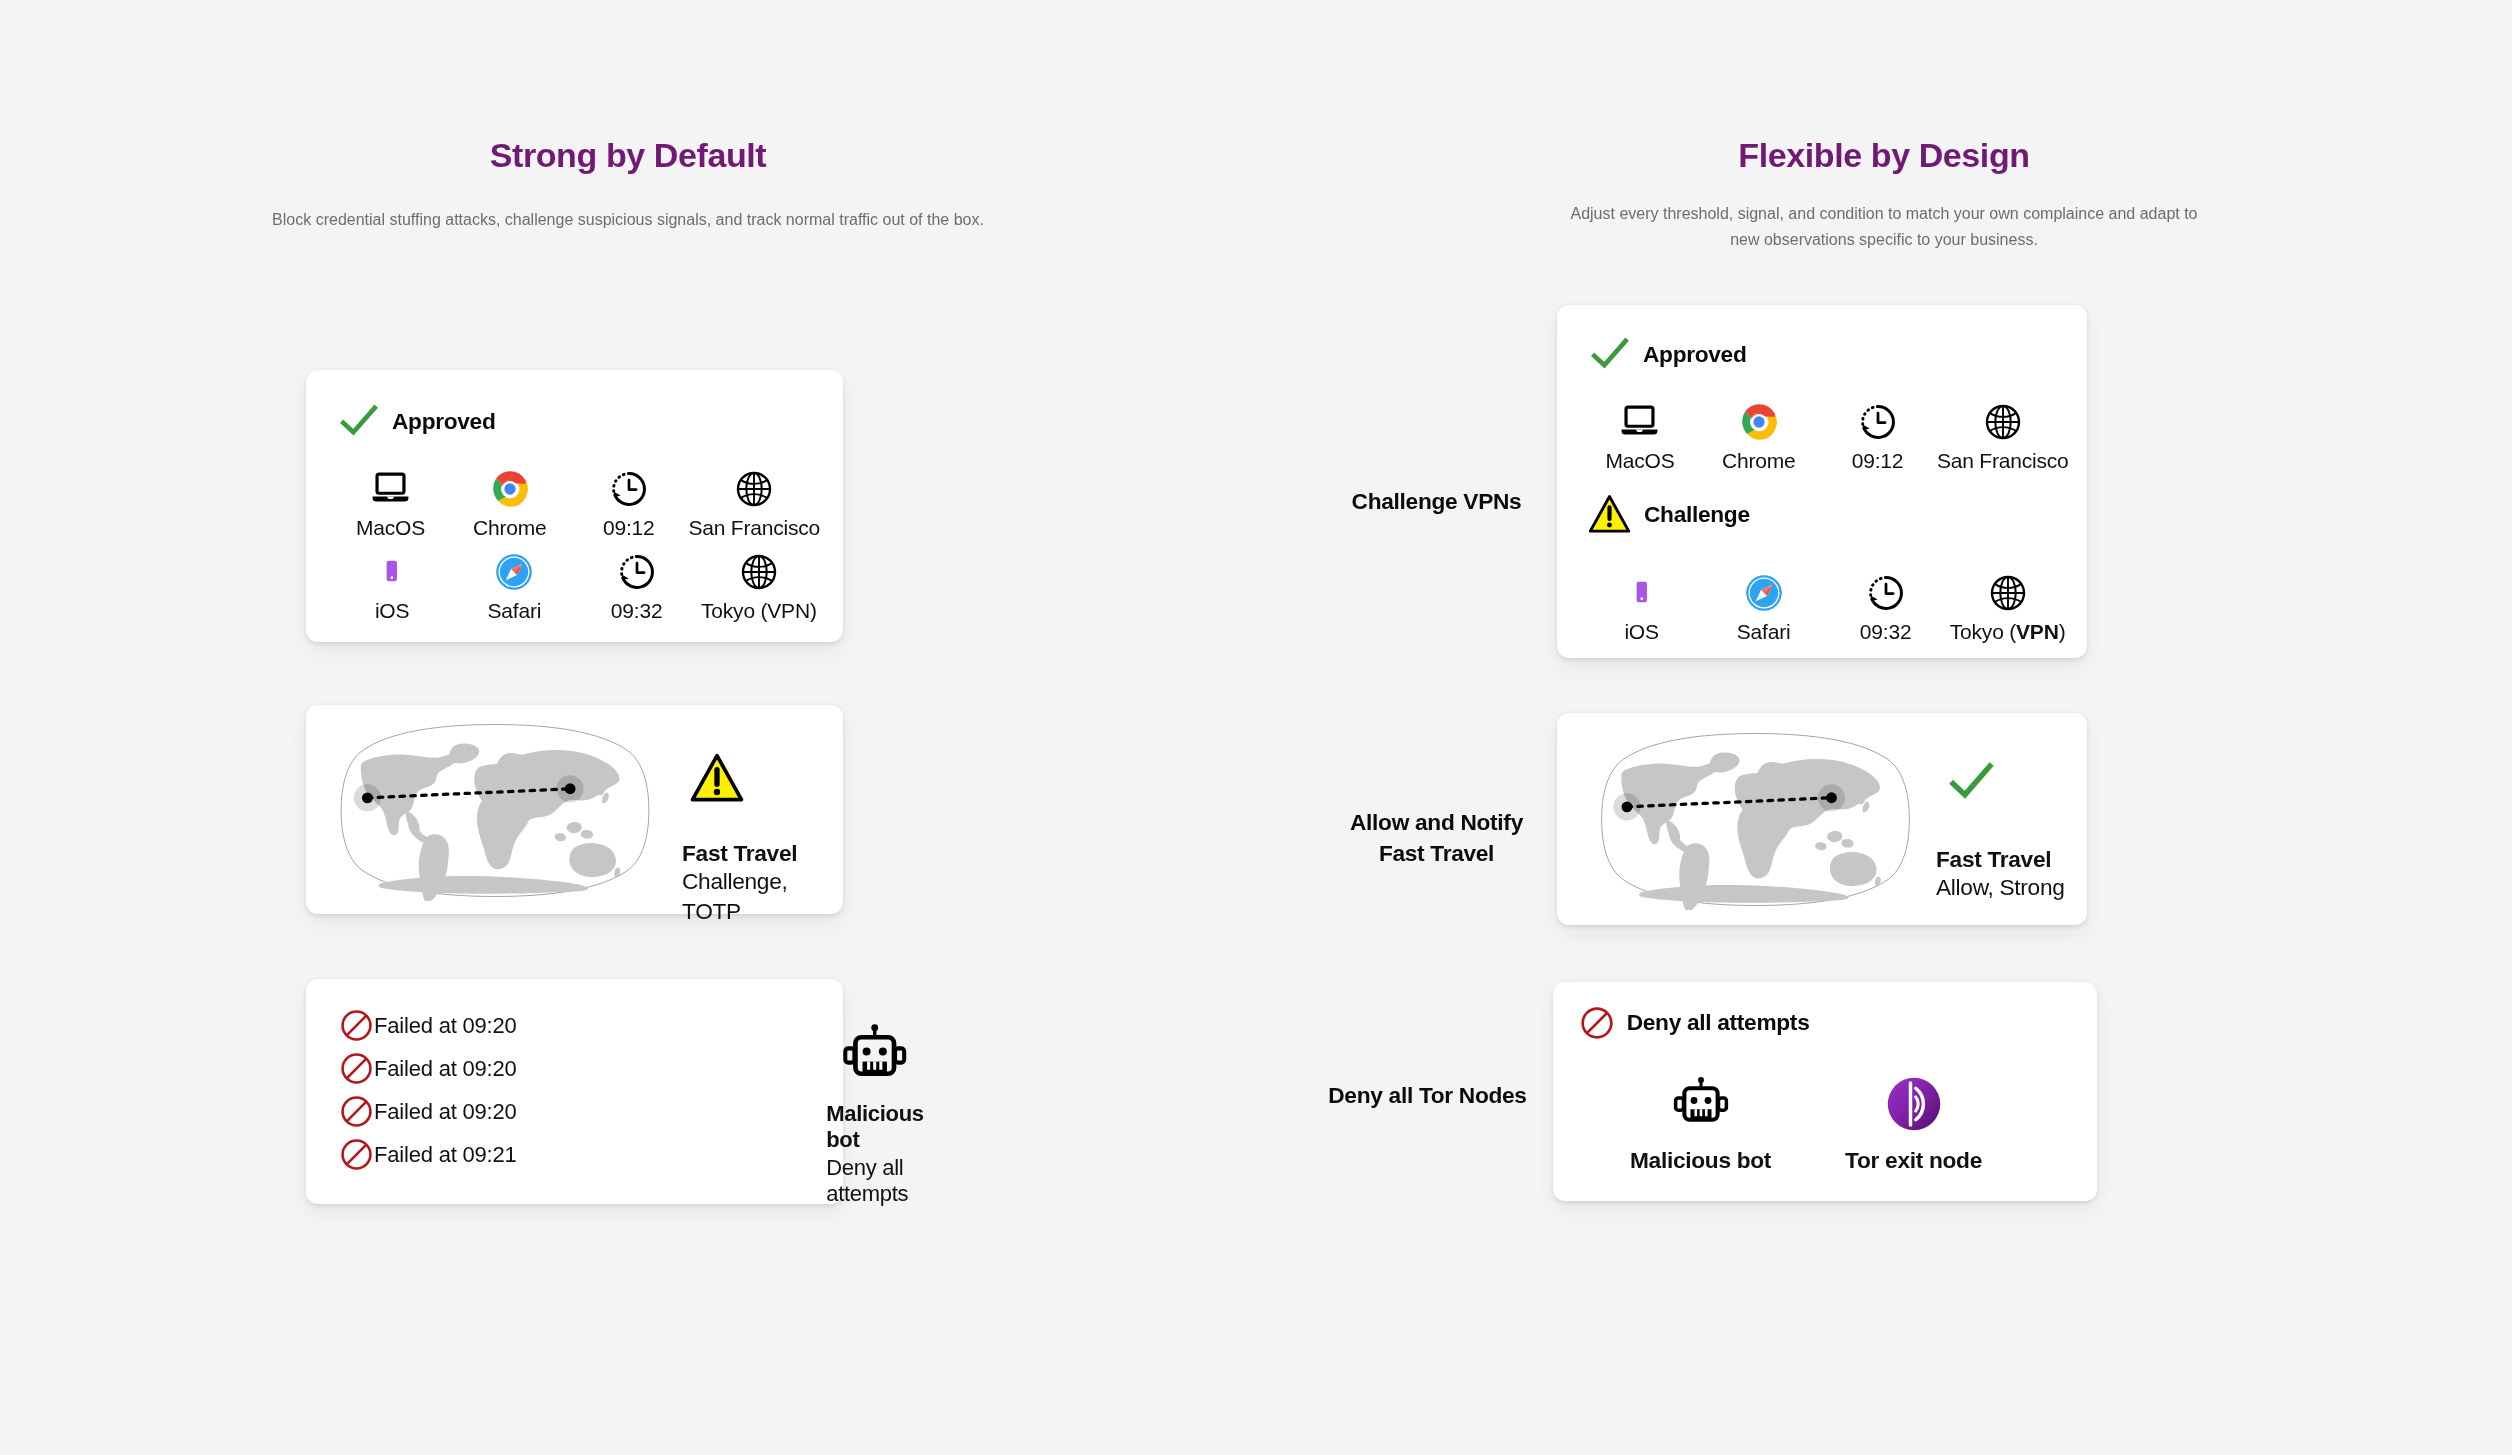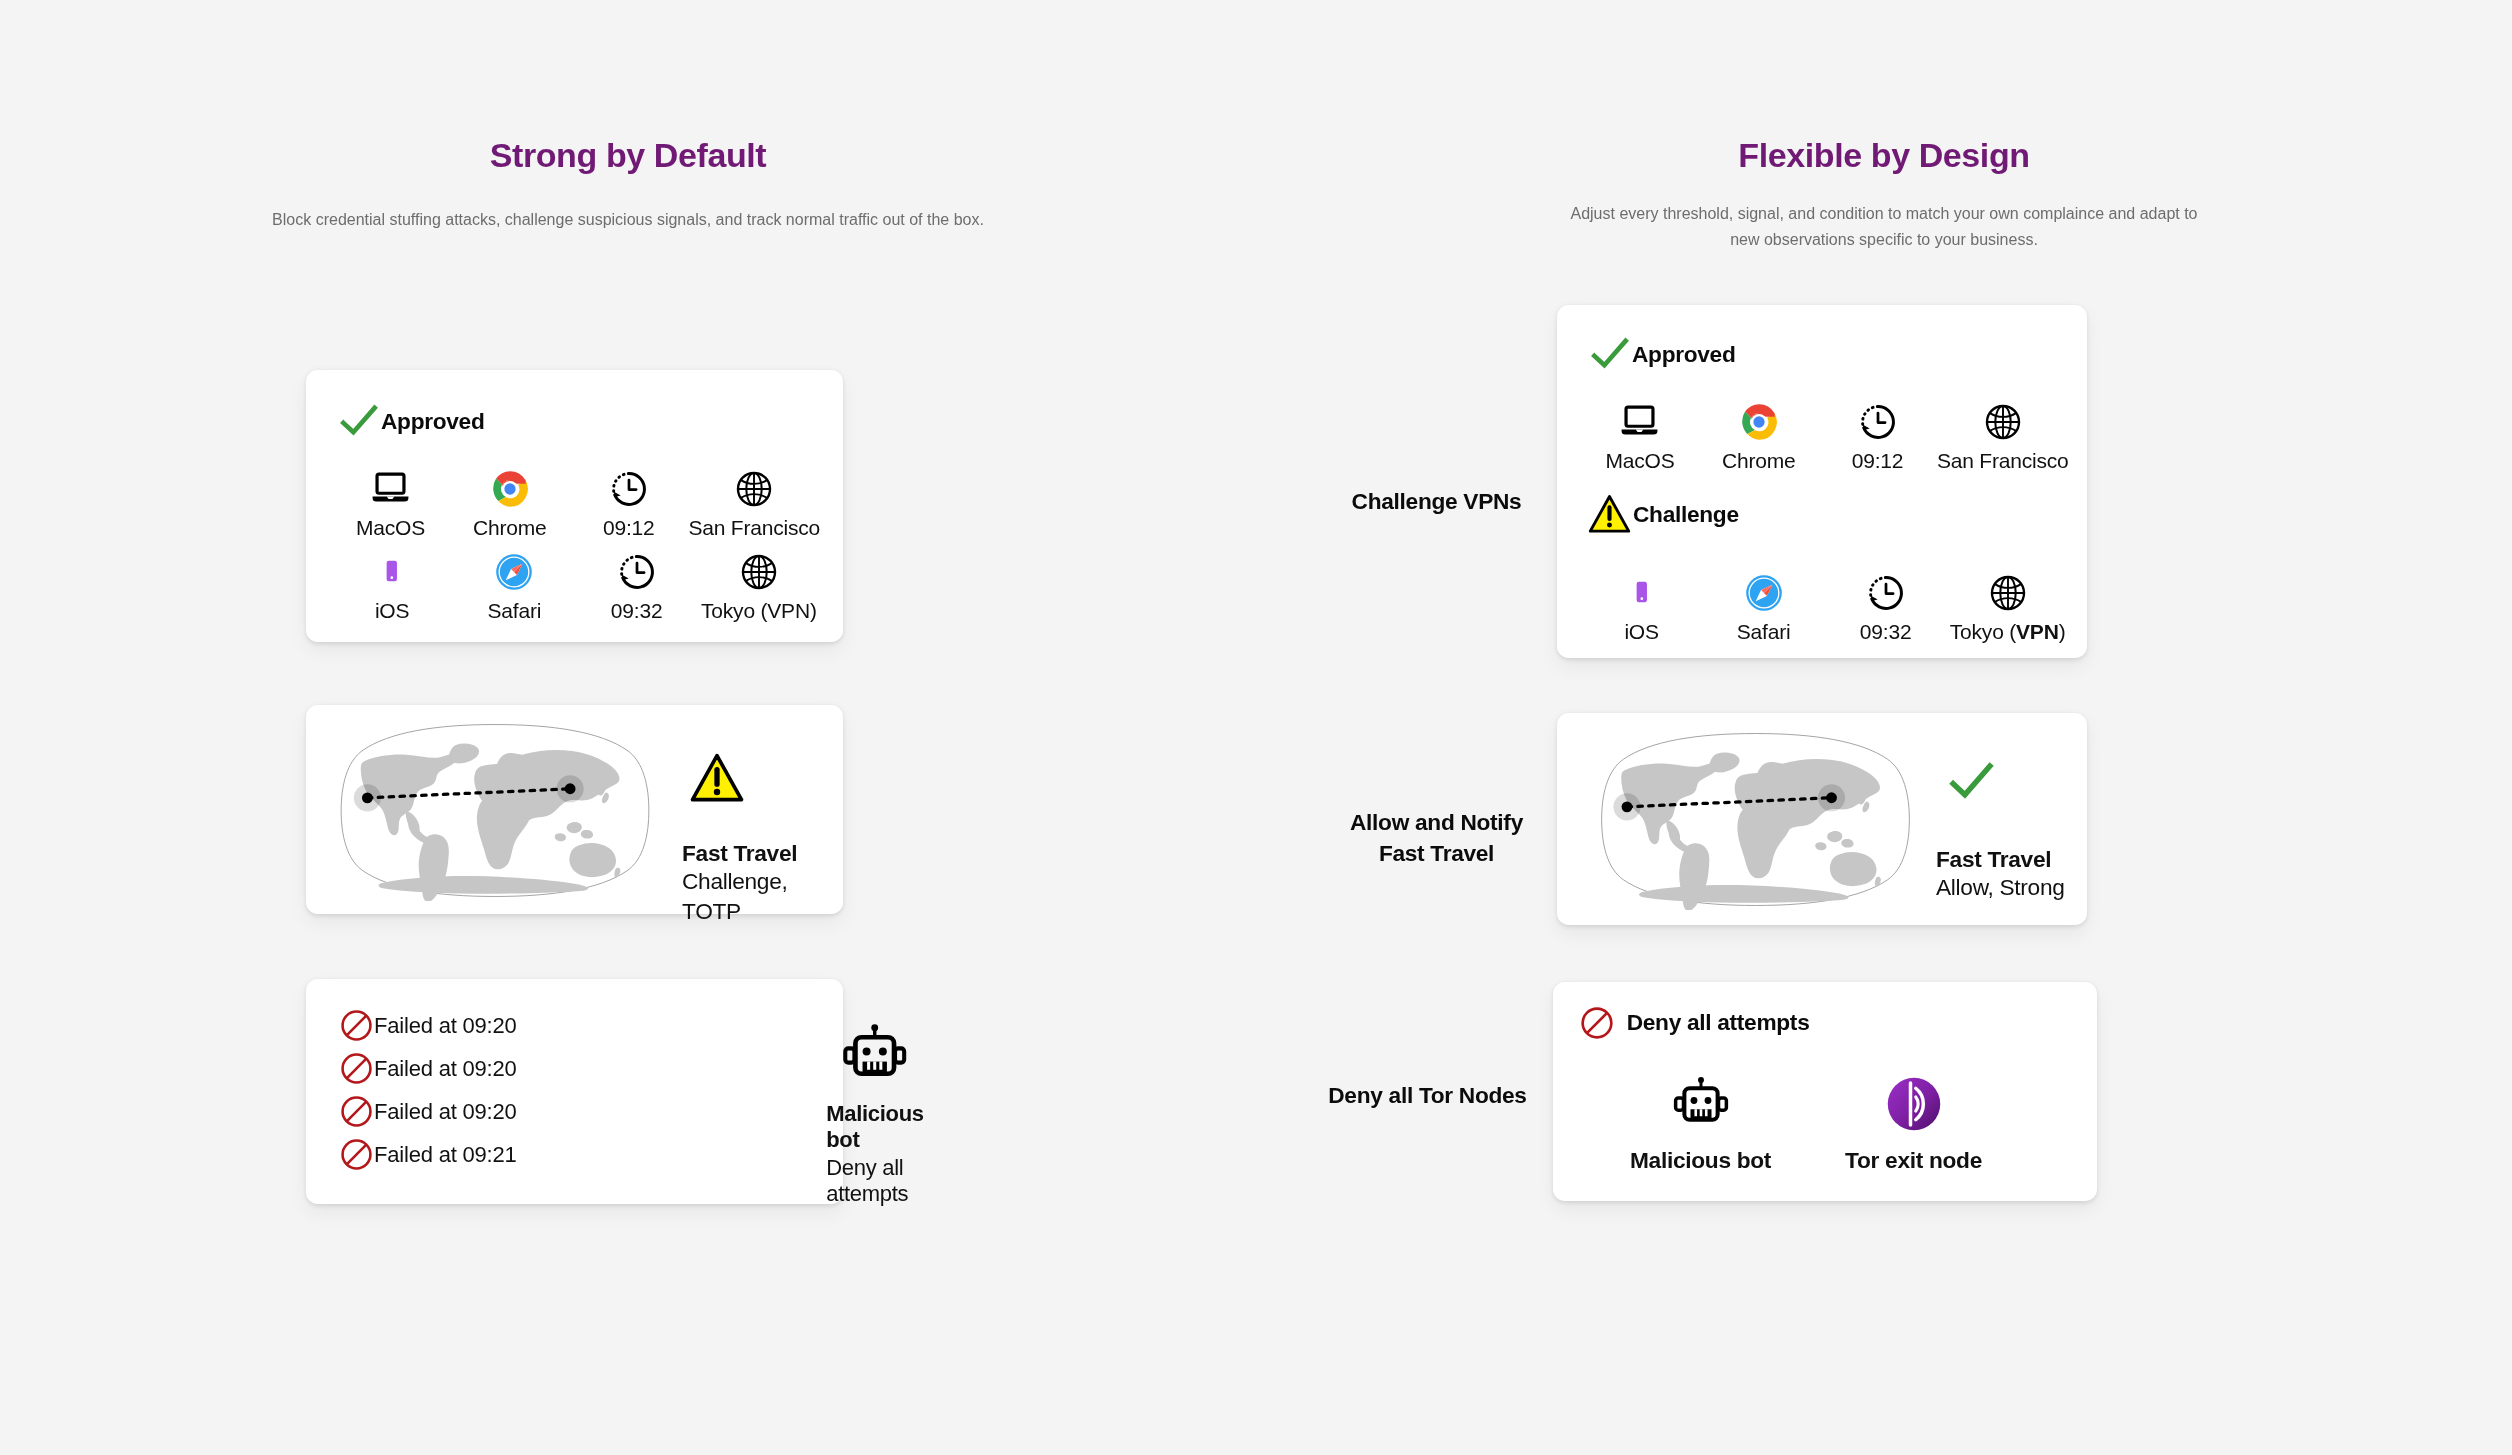--- a/index.html
+++ b/index.html
@@ -30,21 +30,21 @@
   .sub-inner{display:inline-block;}
   .col-left .sub-inner{max-width:816px;}
   .col-right .sub-inner{max-width:653px;}
 
   .card{
     position:absolute;background:#fff;border-radius:11.8px;
     box-shadow:0 1.8px 4.5px rgba(0,0,0,.10),0 9px 20px rgba(0,0,0,.055);
   }
 
   
-  .status-row{display:flex;align-items:center;gap:2px;}
+  .status-row{display:flex;align-items:center;gap:13px;}
   .status-label{font-size:22.7px;font-weight:700;letter-spacing:-0.3px;color:#0b0b0b;}
   .grid4{display:grid;grid-template-columns:repeat(4,1fr);}
   .cell{display:flex;flex-direction:column;align-items:center;justify-content:flex-start;}
   .cell .ico{height:49px;display:flex;align-items:flex-end;justify-content:center;}
   .cell .lbl{font-size:21px;color:#111;margin-top:8.2px;white-space:nowrap;letter-spacing:-0.2px;}
   .cell .lbl b{font-weight:700;}
 
   
   .map-wrap{position:absolute;}
   .map-side{position:absolute;display:flex;flex-direction:column;align-items:flex-start;}

